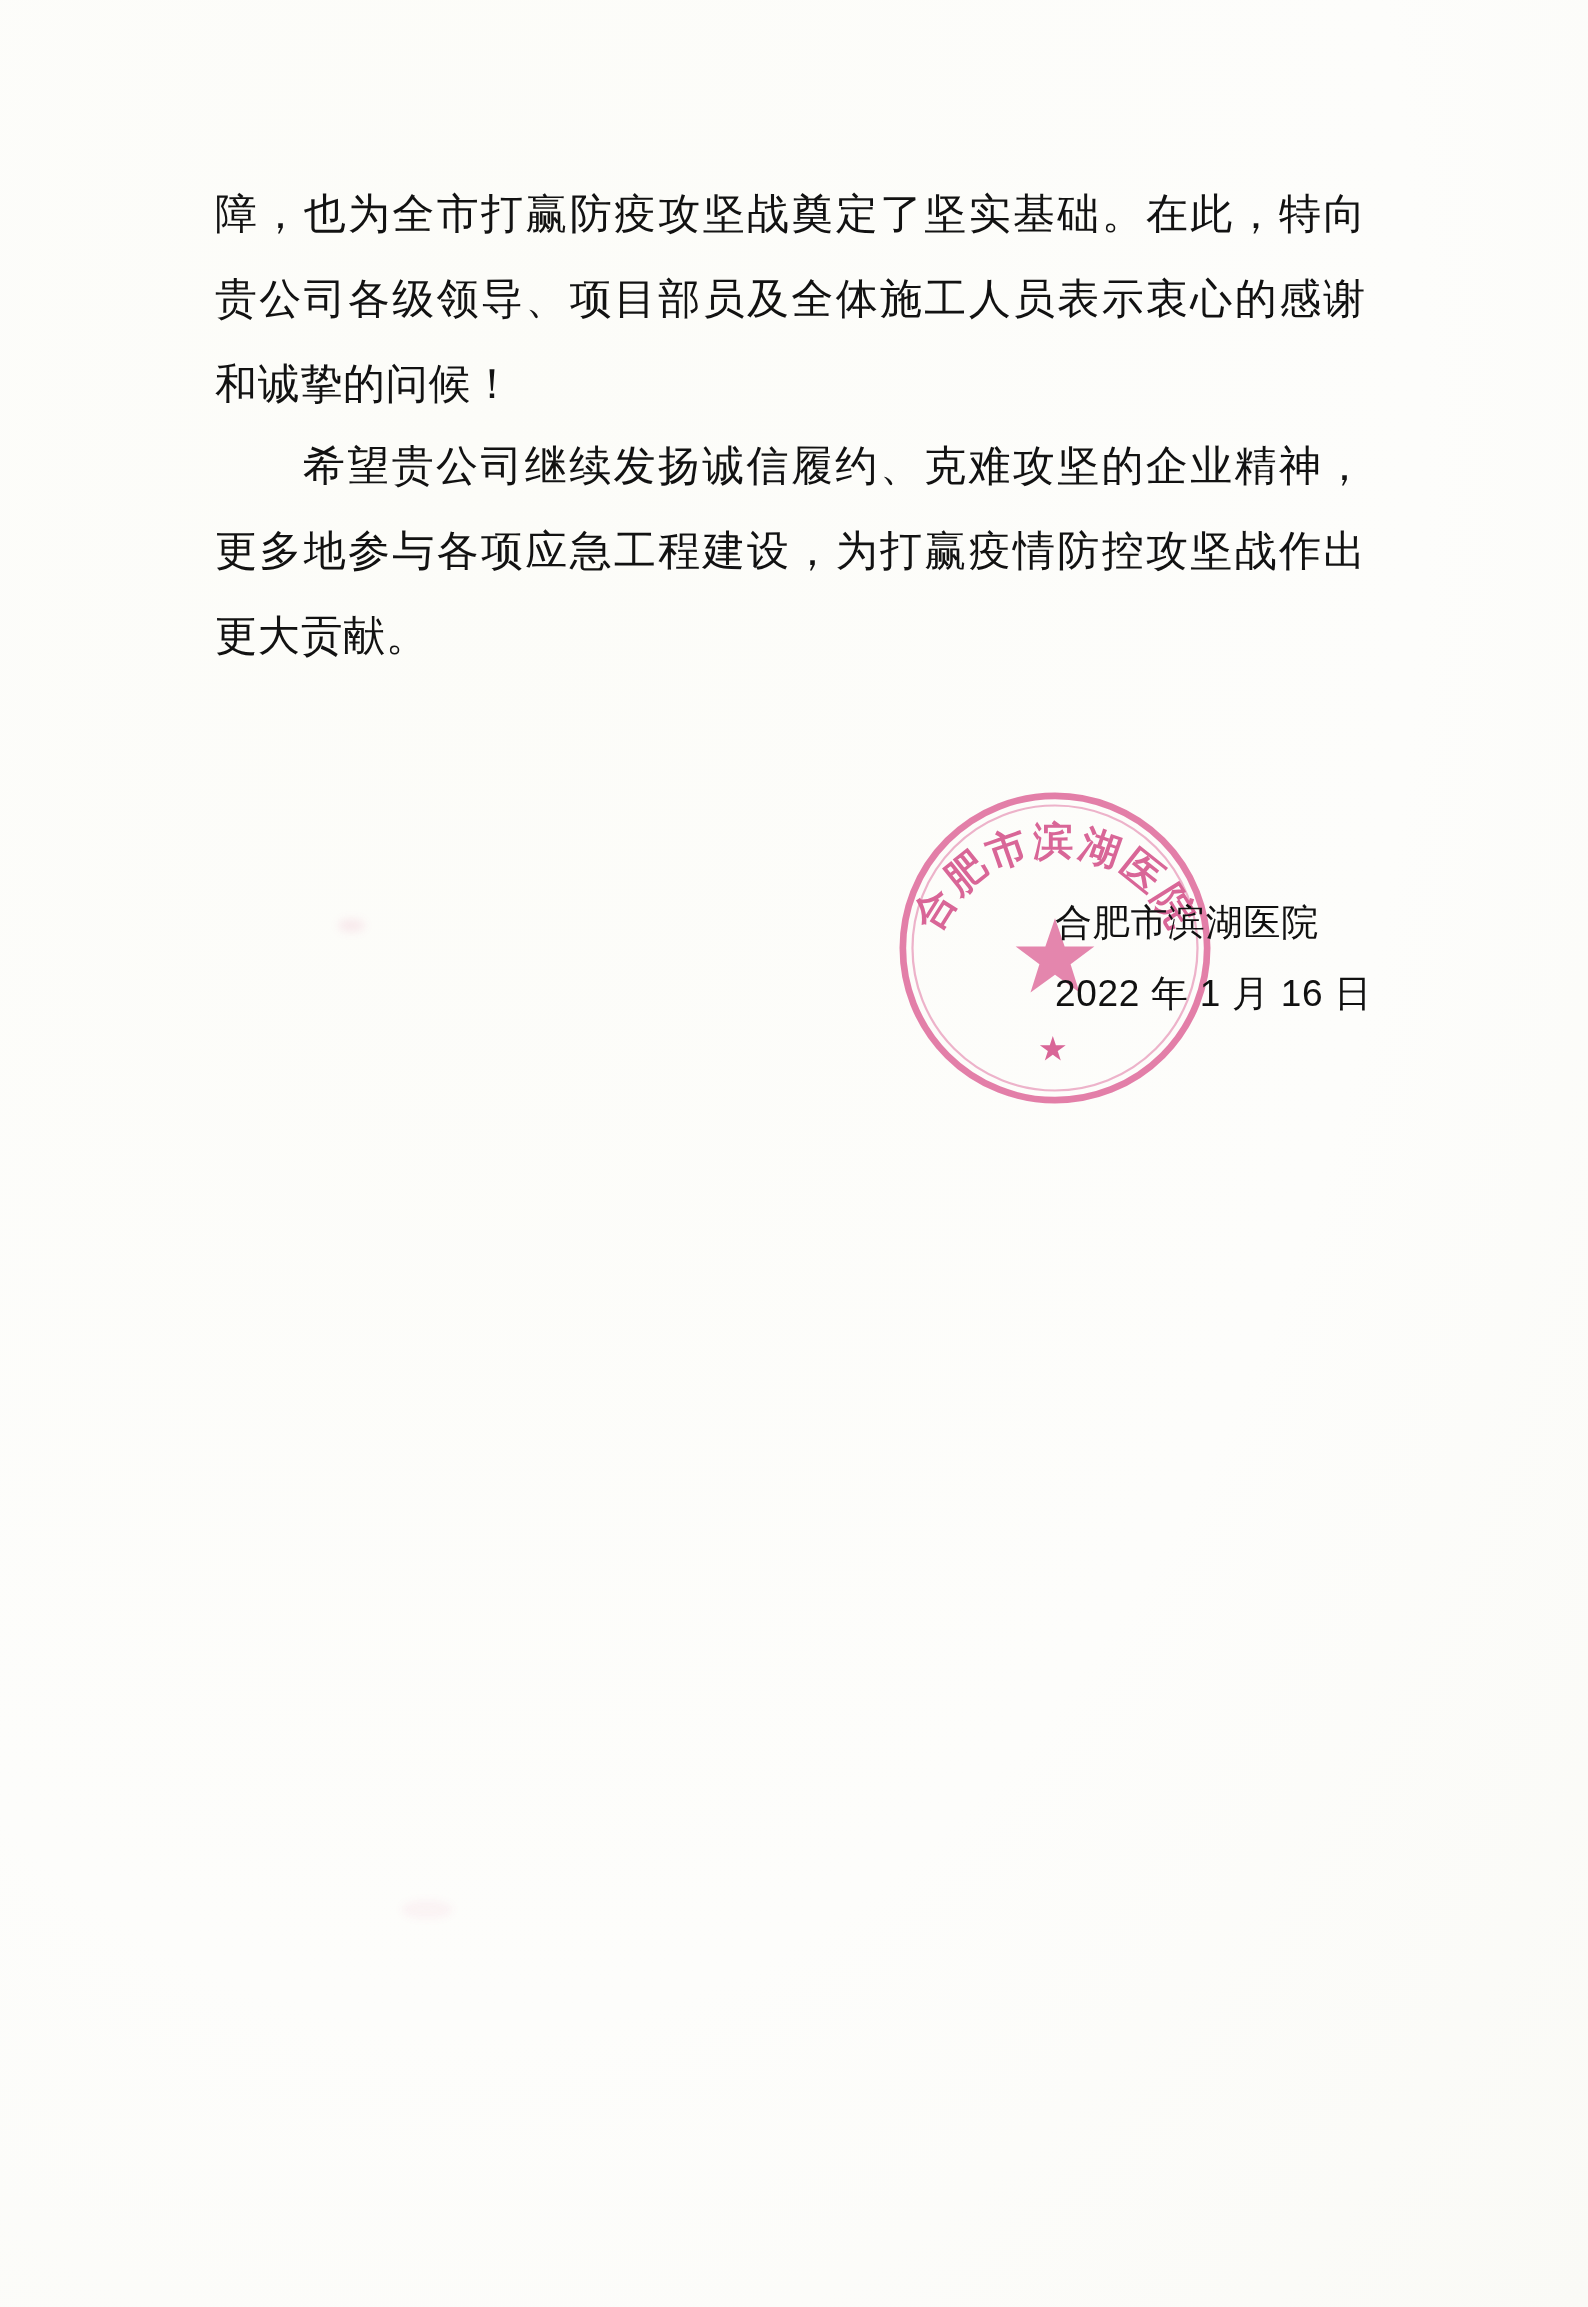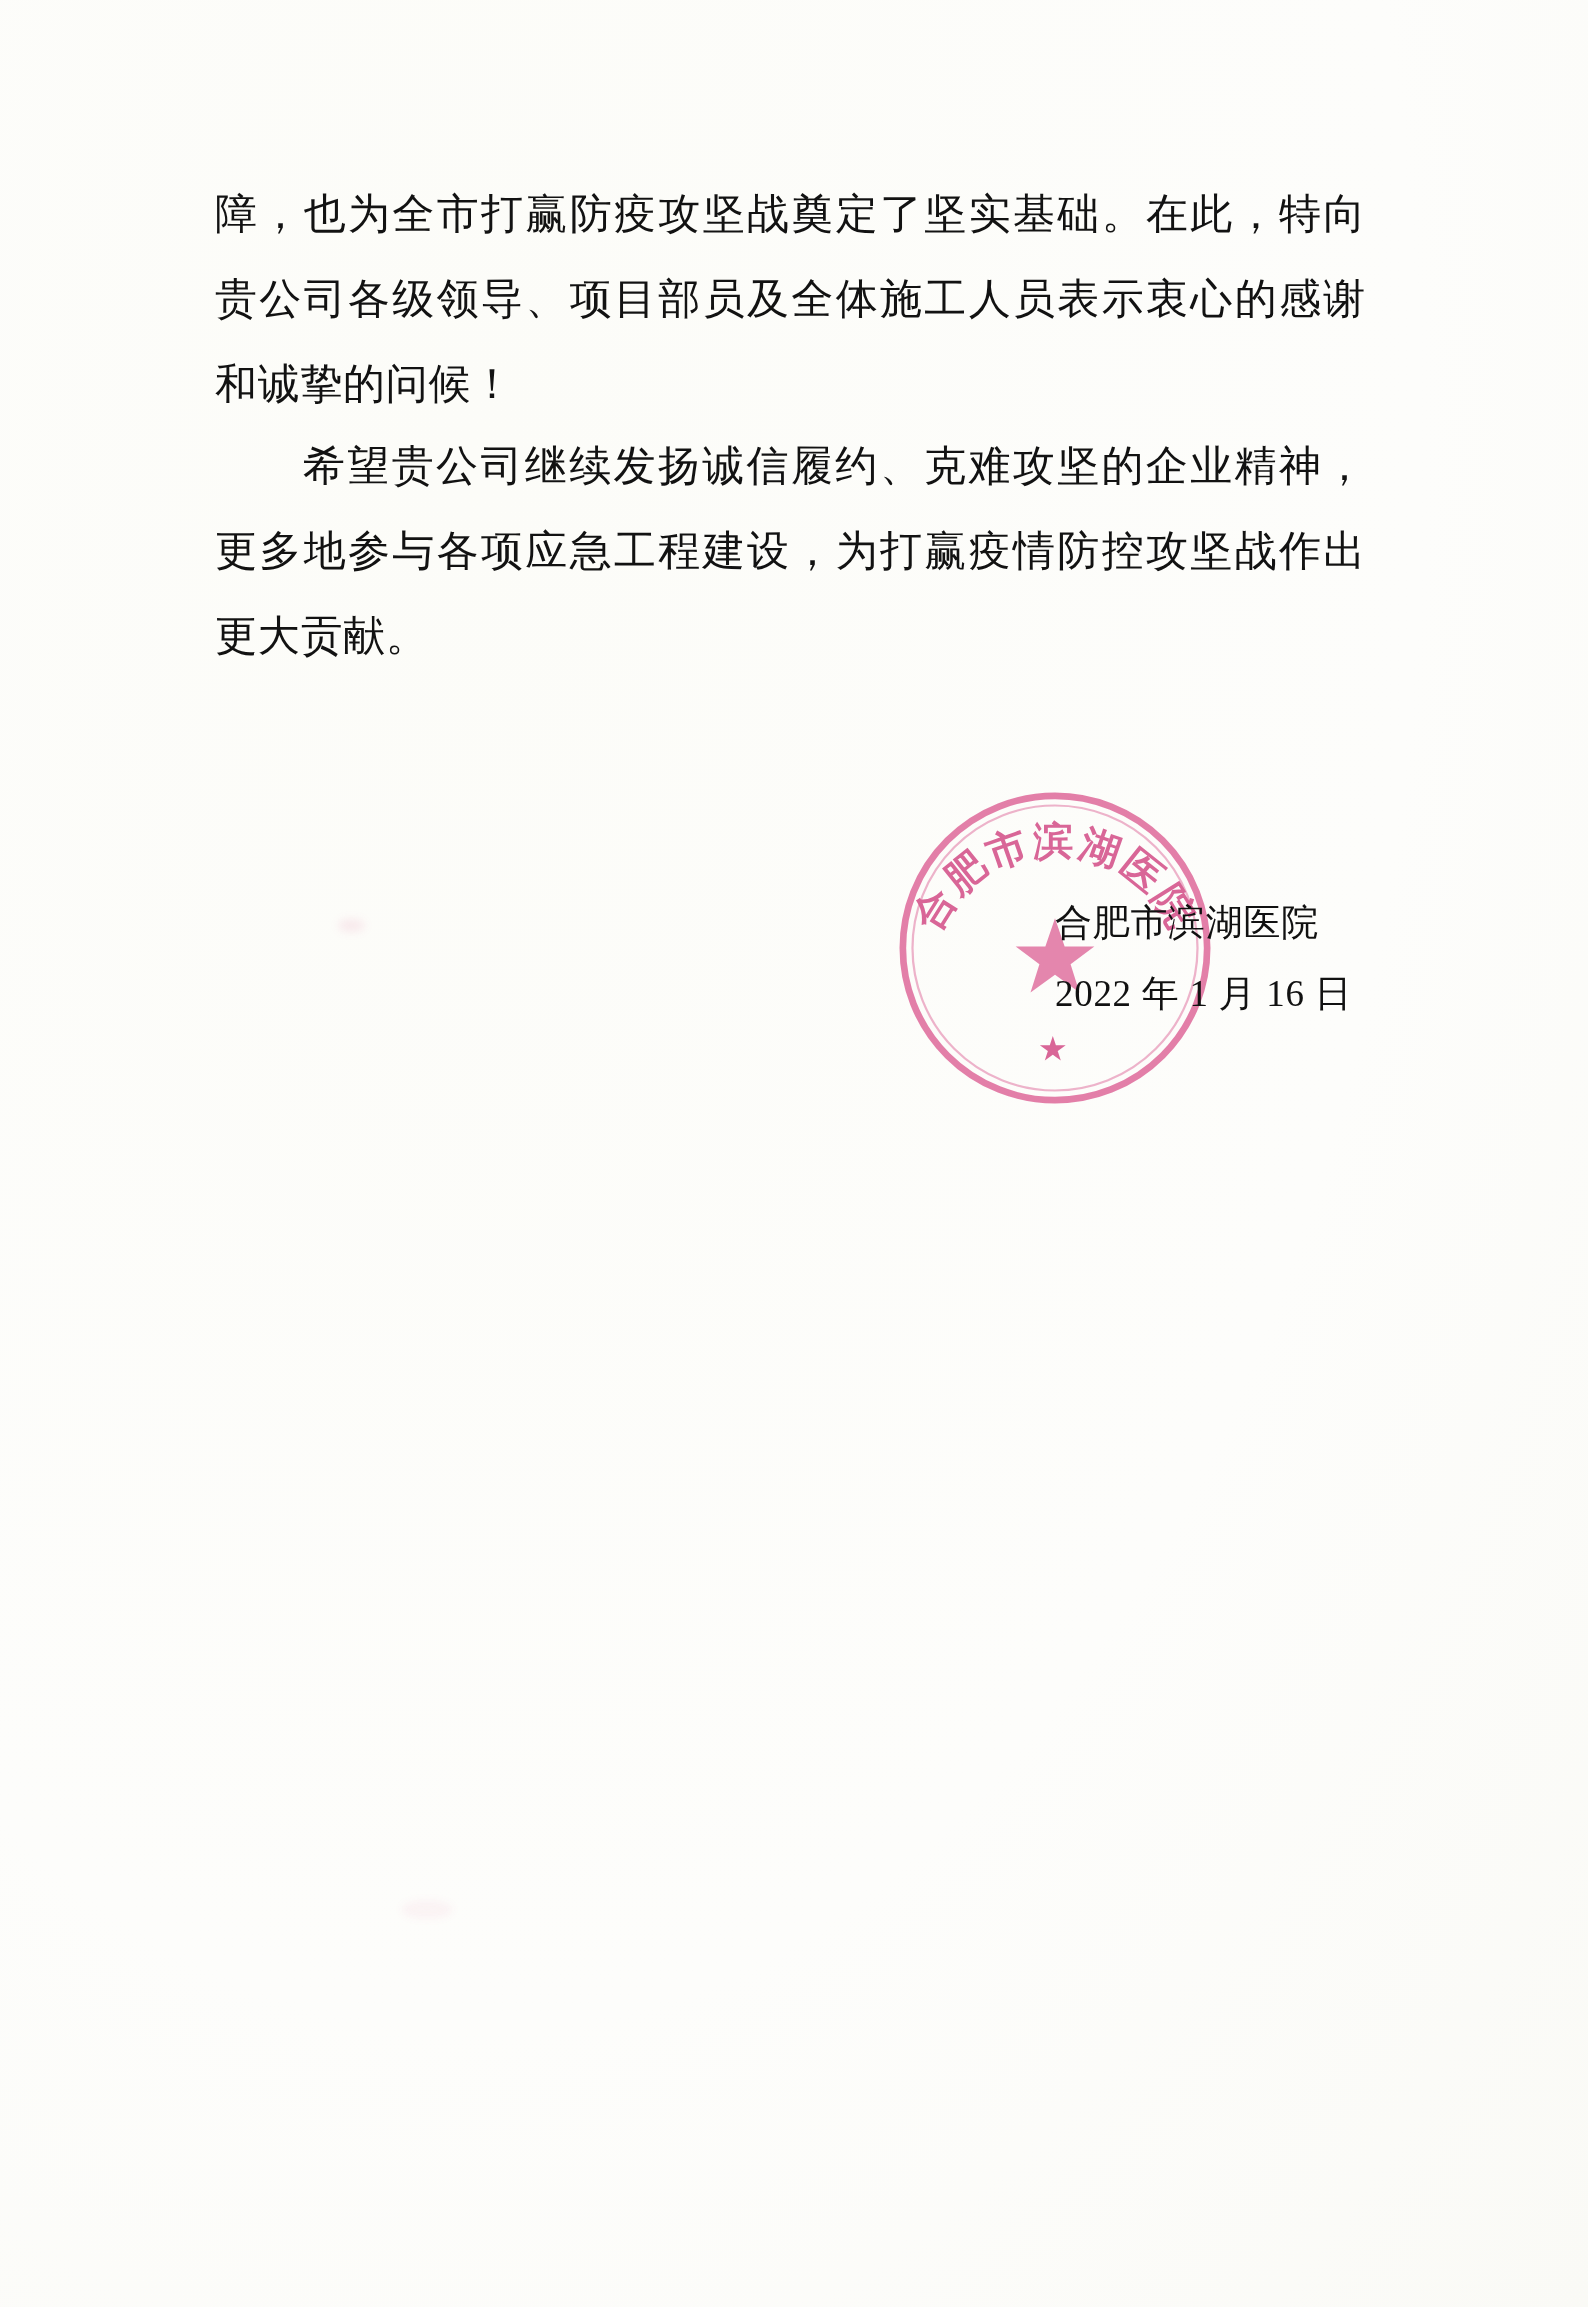--- a/index.html
+++ b/index.html
@@ -52,21 +52,21 @@
     text-align: left;
     color: #111111;
     font-size: 37px;
     line-height: 71px;
     letter-spacing: 0.7px;
   }
   .sig-line {
     white-space: nowrap;
   }
   .sig-date {
-    font-family: Liberation Serif, serif;
+    font-family: Liberation Sans, sans-serif;
   }
   
   .seal {
     position: absolute;
     left: 888px;
     top: 781px;
     width: 334px;
     height: 334px;
     pointer-events: none;
   }

